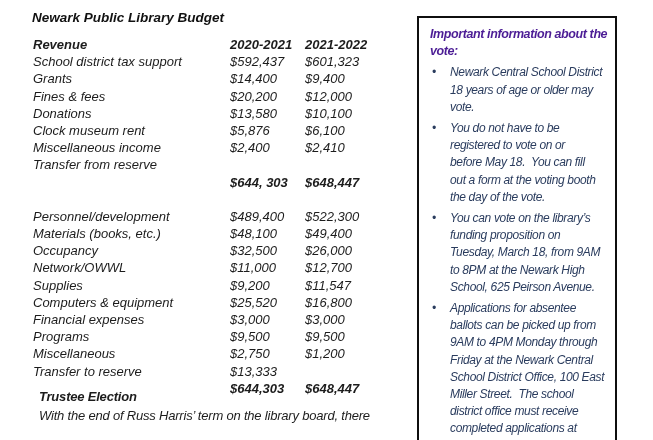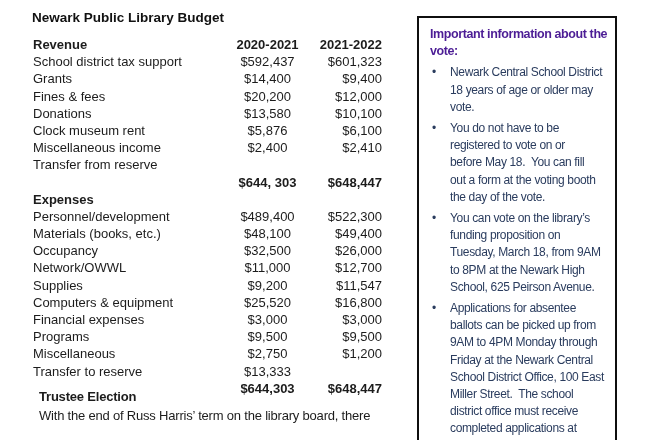--- a/index.html
+++ b/index.html
@@ -2,30 +2,30 @@
 <html><head>
 <meta charset="utf-8">
 <style>
   html,body{margin:0;padding:0;}
   body{
     width:653px;height:440px;overflow:hidden;position:relative;
     background:#ffffff;color:#1c1c1c;
     font-family:"Liberation Sans", sans-serif;
     -webkit-font-smoothing:antialiased;
   }
-  .page{position:absolute;inset:0;}
+  .page{position:absolute;inset:0;font-style:italic;}
   .doc-title{
     position:absolute;left:32px;top:10px;margin:0;
     font-size:13.5px;font-weight:bold;color:#111111;
   }
   .budget-table{position:absolute;left:33px;top:36px;font-size:13px;}
   .row{display:flex;height:17.2px;line-height:17.2px;}
   .c-label{width:197px;white-space:pre;}
-  .c-num{width:75px;text-align:center;white-space:pre;}
-  .c-num2{width:77px;text-align:right;white-space:pre;}
+  .c-num{width:75px;text-align:left;white-space:pre;}
+  .c-num2{width:77px;white-space:pre;}
   .bold{font-weight:bold;}
   .trustee{position:absolute;left:39px;top:388px;font-size:13px;line-height:17.2px;letter-spacing:-0.2px;}
   .trustee-heading{font-weight:bold;margin-bottom:2px;}
   .trustee-body{white-space:pre;}
   .vote-box{
     position:absolute;left:417px;top:16px;width:200px;height:430px;
     box-sizing:border-box;border:2px solid #0f0f0f;
     padding:8px 3px 0 11px;overflow:hidden;
     color:#2a3c5e;
   }
@@ -88,21 +88,20 @@
       <span class="c-num"></span>
     </div>
 
     <div class="row bold">
       <span class="c-label"></span>
       <span class="c-num">$644, 303</span>
       <span class="c-num2">$648,447</span>
     </div>
 
     <div class="row bold">
-      <span class="c-label">Expenses</span>
       <span class="c-num"></span>
       <span class="c-num2"></span>
     </div>
 
     <div class="row">
       <span class="c-label">Personnel/development</span>
       <span class="c-num">$489,400</span>
       <span class="c-num2">$522,300</span>
     </div>
     <div class="row">

